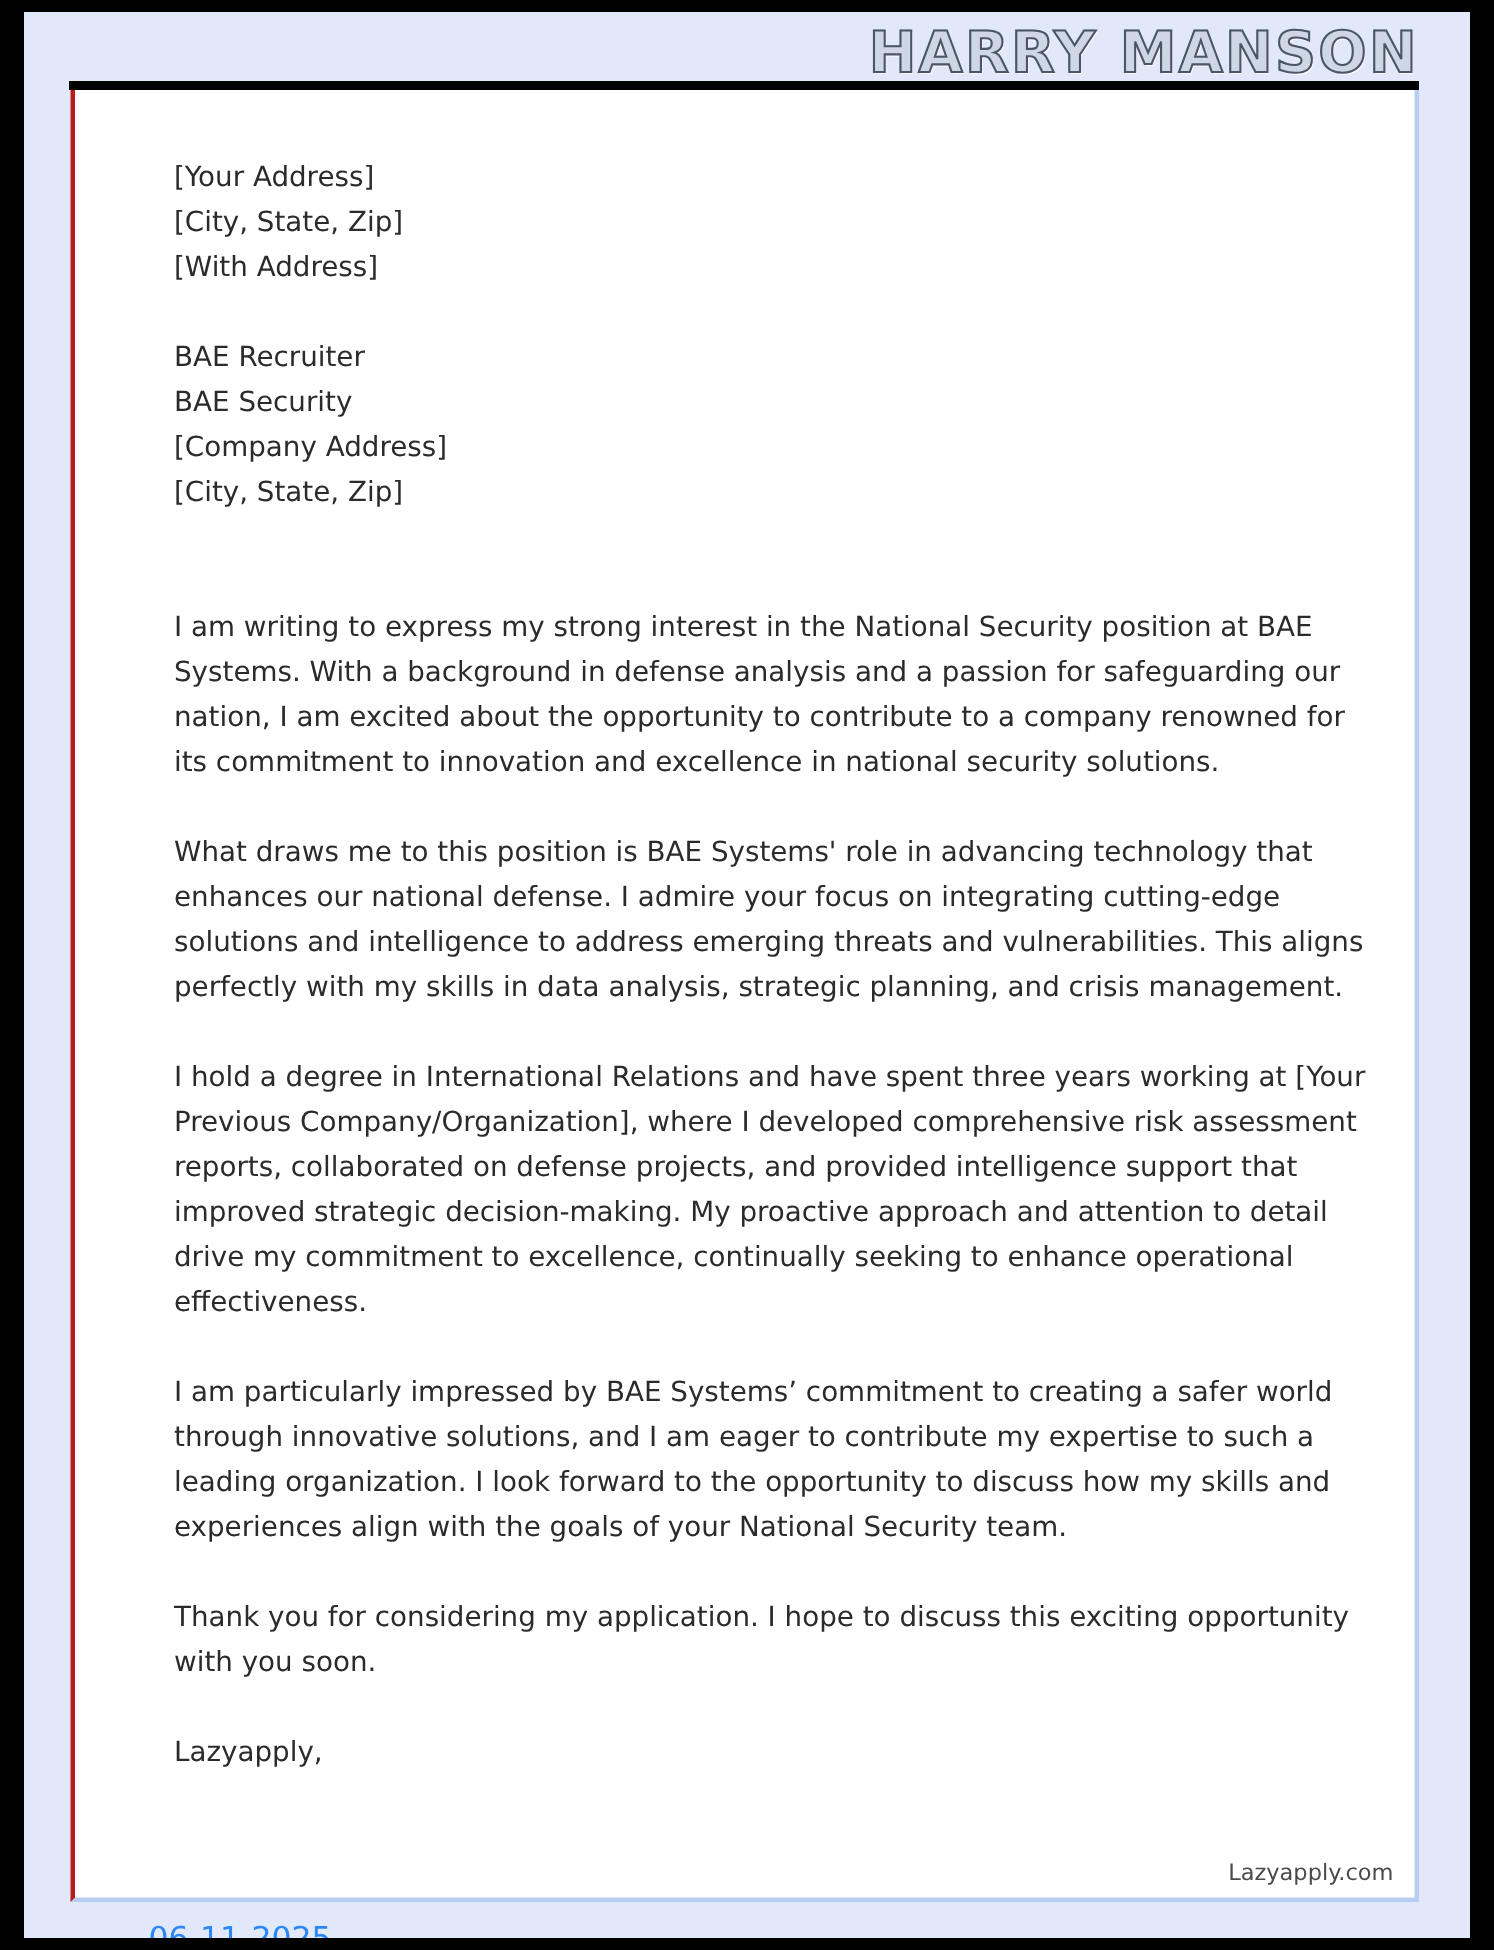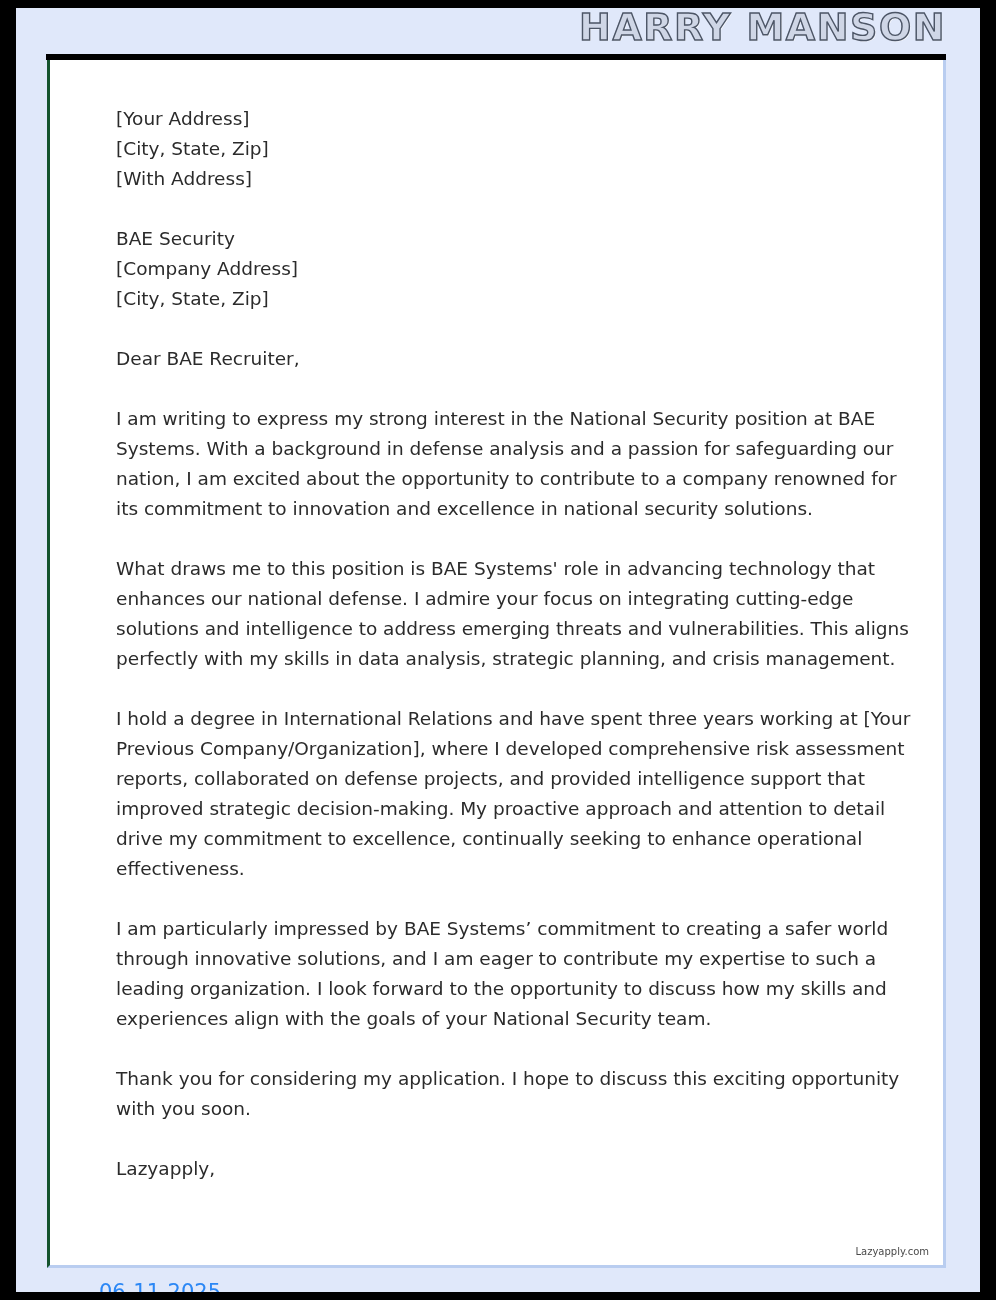--- a/index.html
+++ b/index.html
@@ -37,21 +37,21 @@
   
   .letterhead {
     position: absolute;
     left: 0;
     top: 0;
     width: 964px;
     height: 46px;
     box-sizing: border-box;
     padding-right: 34px;
     display: flex;
-    align-items: flex-start;
+    align-items: flex-end;
     justify-content: flex-end;
   }
   .letterhead-name {
     font-family: "DejaVu Sans", sans-serif;
     font-size: 38px;
     font-weight: 700;
     letter-spacing: 1.5px;
     line-height: 1;
     color: #cfd6e6;
     -webkit-text-stroke: 1.4px #4c5566;
@@ -72,21 +72,21 @@
   }
 
   
   .page {
     position: absolute;
     left: 31px;
     top: 52px;
     width: 899px;
     height: 1208px;
     background: #ffffff;
-    border-left: 3px solid #14532d;
+    border-left: 3px solid #b91c1c;
     border-right: 3px solid #b9cdf0;
     border-bottom: 3px solid #b9cdf0;
     box-sizing: border-box;
     overflow: hidden;
   }
 
   .page-inner {
     position: absolute;
     left: 66px;
     top: 44px;
@@ -114,21 +114,21 @@
     color: #2b2b2b;
     margin: 0;
     text-align: left;
   }
 
   
   .watermark {
     position: absolute;
     right: 14px;
     bottom: 8px;
-    font-size: 10px;
+    font-size: 15px;
     color: #4a4a4a;
     font-family: "DejaVu Sans", sans-serif;
     white-space: nowrap;
     text-align: right;
   }
 
   
   .doc-date {
     position: absolute;
     left: 83px;
@@ -158,28 +158,28 @@
 
         <div class="block">
           <span class="ln">[Your Address]</span>
           <span class="ln">[City, State, Zip]</span>
           <span class="ln">[With Address]</span>
         </div>
 
         <div class="gap"></div>
 
         <div class="block">
+          <span class="ln">BAE Recruiter</span>
           <span class="ln">BAE Security</span>
           <span class="ln">[Company Address]</span>
           <span class="ln">[City, State, Zip]</span>
         </div>
 
         <div class="gap"></div>
 
-        <p class="para">Dear BAE Recruiter,</p>
 
         <div class="gap"></div>
 
         <p class="para">I am writing to express my strong interest in the National Security position at BAE Systems. With a background in defense analysis and a passion for safeguarding our nation, I am excited about the opportunity to contribute to a company renowned for its commitment to innovation and excellence in national security solutions.</p>
         <div class="gap"></div>
 
         <p class="para">What draws me to this position is BAE Systems' role in advancing technology that enhances our national defense. I admire your focus on integrating cutting-edge solutions and intelligence to address emerging threats and vulnerabilities. This aligns perfectly with my skills in data analysis, strategic planning, and crisis management.</p>
         <div class="gap"></div>
 
         <p class="para">I hold a degree in International Relations and have spent three years working at [Your Previous Company/Organization], where I developed comprehensive risk assessment reports, collaborated on defense projects, and provided intelligence support that improved strategic decision-making. My proactive approach and attention to detail drive my commitment to excellence, continually seeking to enhance operational effectiveness.</p>

